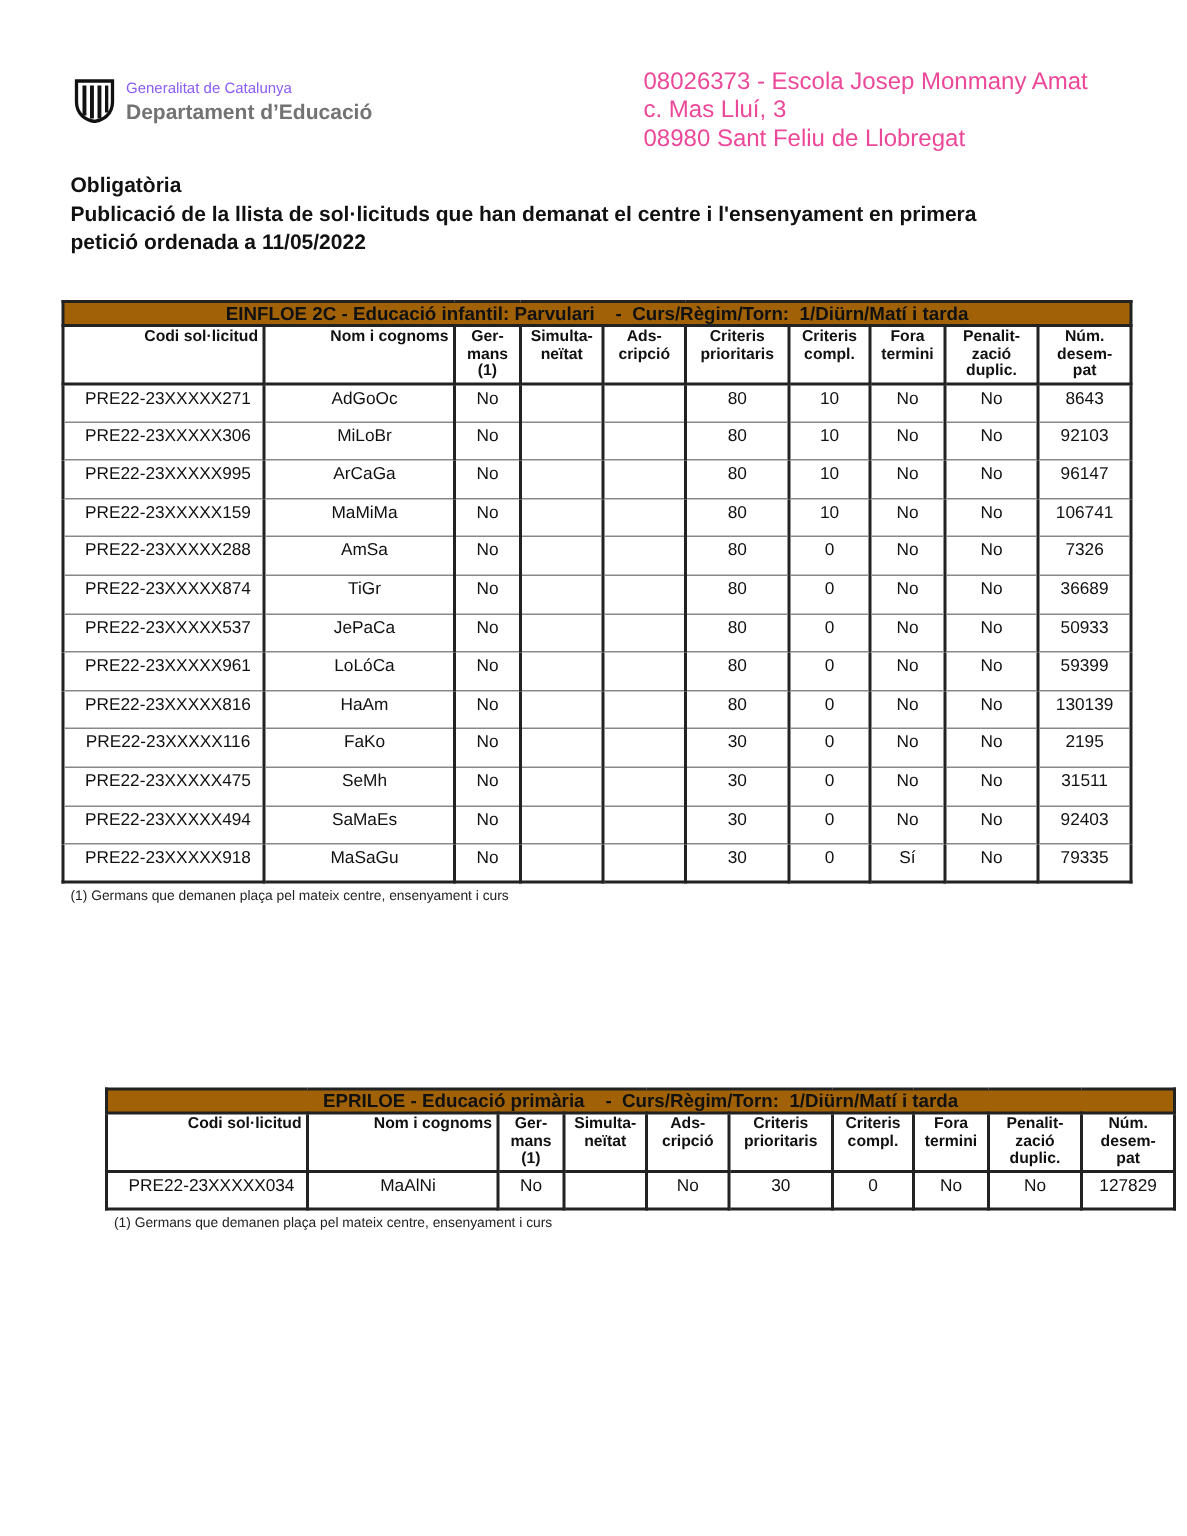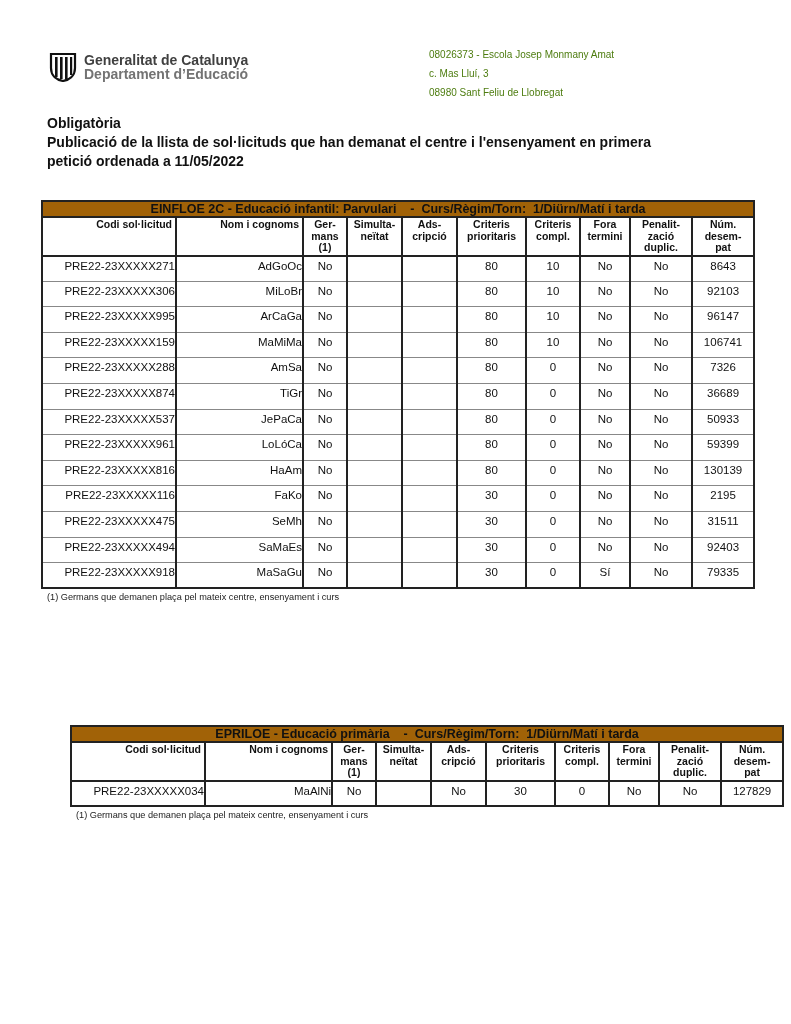--- a/index.html
+++ b/index.html
@@ -3,24 +3,24 @@
   <meta charset="utf-8">
   <style>
     * { box-sizing: border-box; margin: 0; padding: 0; }
     html, body { width: 791px; height: 1024px; background: #ffffff; overflow: hidden; }
     body { position: relative; font-family: "Liberation Sans", sans-serif; color: #111; }
 
     .logo { position: absolute; left: 48px; top: 52px; display: flex; align-items: center; }
     .logo-mark { width: 30px; height: 30px; margin-right: 6px; position: relative; }
     .logo-mark svg { width: 30px; height: 30px; display: block; }
     .logo-text { line-height: 14px; }
-    .logo-line1 { font-size: 14px; color: #404040; font-weight: bold; }
+    .logo-line1 { font-size: 10px; color: #8b5cf6; font-weight: normal; }
     .logo-line2 { font-size: 14px; color: #737373; font-weight: bold; }
 
-    .school { position: absolute; left: 429px; top: 45px; font-size: 10px; line-height: 19px; color: #4d7c0f; }
+    .school { position: absolute; left: 429px; top: 45px; font-size: 16px; line-height: 19px; color: #ec4899; }
 
     .title { position: absolute; left: 47px; top: 114px; font-size: 14px; font-weight: bold; line-height: 19px; width: 700px; color: #111; }
 
     .table-block { position: absolute; left: 41px; width: 712px; }
     .tbl-1 { top: 200px; }
     .tbl-2 { top: 725px; margin-left: 29px; }
 
     table { border-collapse: collapse; width: 712px; table-layout: fixed; }
     th.caption-cell {
       background: #a16207; font-size: 12.5px; font-weight: bold; height: 15px; line-height: 14px;
@@ -30,21 +30,21 @@
       font-size: 10.5px; font-weight: bold; line-height: 11.5px; vertical-align: top; padding: 1px 3px 1px 3px;
       border-left: 2px solid #222; border-right: 2px solid #222; border-bottom: 2px solid #222; text-align: center;
       height: 38px; color: #111;
     }
     th.col-h.left { text-align: right; padding-left: 7px; }
     td {
       font-size: 11.5px; height: 25.6px; vertical-align: top; padding-top: 3px; text-align: center;
       border-left: 2px solid #222; border-right: 2px solid #222; border-bottom: 1px solid #888; color: #111;
     }
     tr:last-child td { border-bottom: 2px solid #222; }
-    td.left { text-align: right; padding-left: 7px; }
+    td.left { text-align: center; padding-left: 7px; }
     td.code { padding-left: 6px; }
 
     .footnote { font-size: 9.2px; color: #222; margin-top: 3px; padding-left: 6px; }
   </style>
 </head>
 <body>
 
 <div class="logo">
   <div class="logo-mark">
     <svg viewBox="0 0 30 30">

